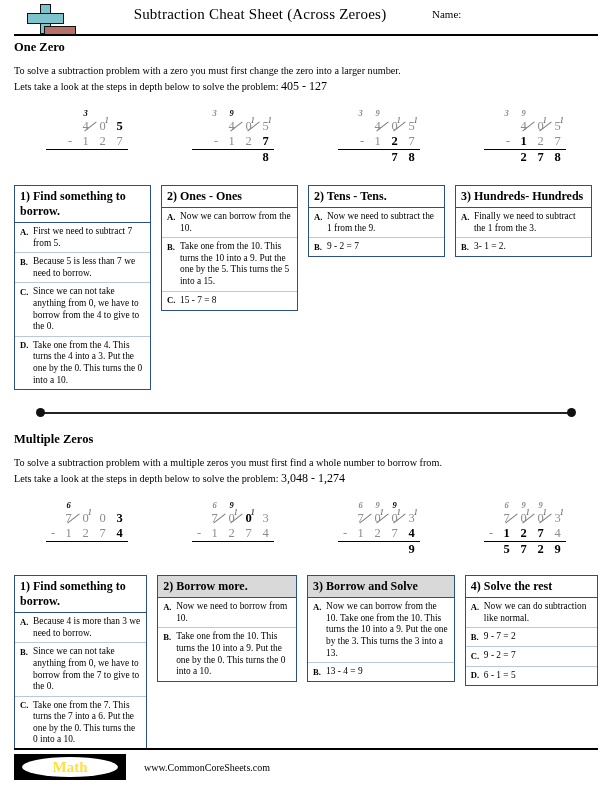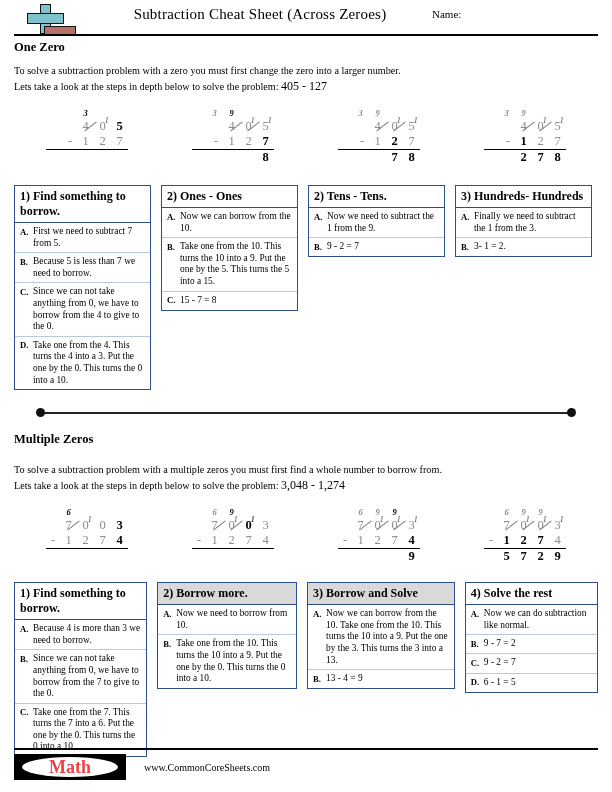--- a/index.html
+++ b/index.html
@@ -95,21 +95,21 @@
   .footer-rule { width:584px; height:1.6px; background:#000; margin-bottom:4px; }
   .footer-row { display:flex; align-items:center; }
   .badge { position:relative; width:112px; height:26px; background:#000; }
   .badge .oval {
     position:absolute; left:8px; top:3px; width:96px; height:20px;
     background:#fff; border-radius:50%;
   }
   .badge .lbl {
     position:absolute; left:0; top:3px; width:112px; height:20px;
     display:flex; align-items:center; justify-content:center;
-    font-weight:bold; font-size:18px; color:#ef4444;
+    font-weight:bold; font-size:15px; color:#fde047;
   }
   .site { font-size:10px; margin-left:18px; }
 </style>
 </head>
 <body>
 
 <div class="header">
   <div class="logo">
     <div class="plus-v"></div>
     <div class="plus-h"></div>
@@ -288,21 +288,21 @@
 </div>
 
 <div class="divider" style="margin-top:18px;">
   <div class="ln"></div>
   <div class="dot l"></div>
   <div class="dot r"></div>
 </div>
 
 <div style="padding:14px 14px 0 14px;">
   <div class="section-title">Multiple Zeros</div>
-  <div class="intro" style="margin-top:16px;">
+  <div class="intro" style="margin-top:9px;">
     <div>To solve a subtraction problem with a  multiple zeros you must first find a whole number to borrow from.</div>
     <div style="margin-top:2px;">
       <span>Lets take a look at the steps in depth below to solve the problem:</span>
       <span class="prob">3,048 - 1,274</span>
     </div>
   </div>
   <div class="problems" id="s2-problems" style="margin-top:14px;">
       <div style="width: 146px; display: flex; justify-content: center;">
         <div class="problem"><div class="prob-inner"><div class="row marks">
               <div class="cell minus-sign"></div>

